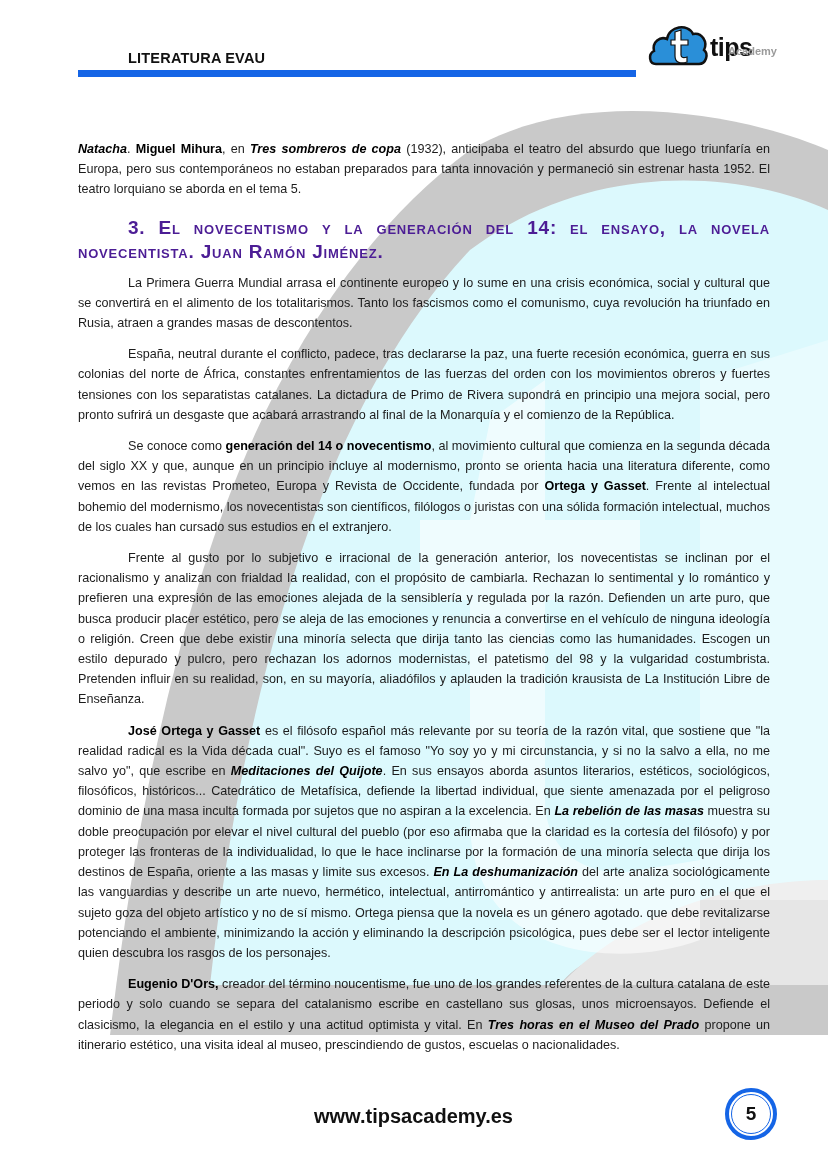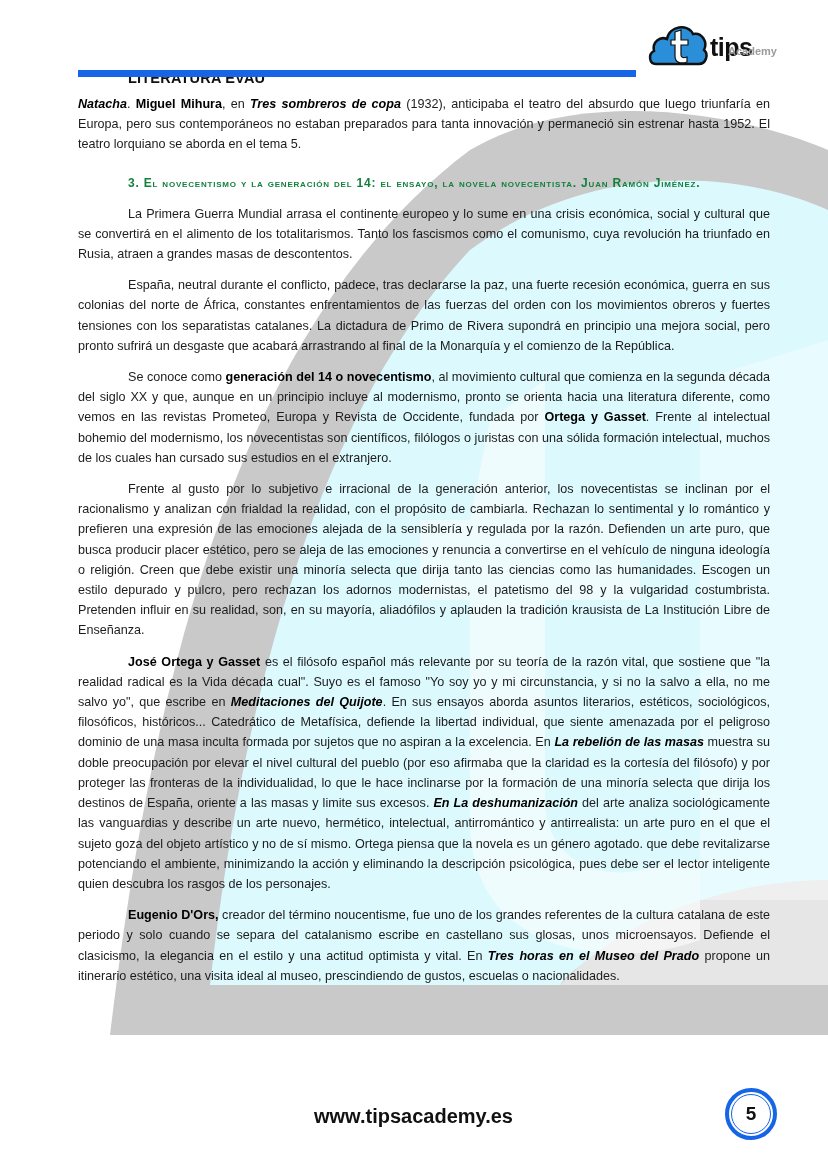--- a/index.html
+++ b/index.html
@@ -8,47 +8,46 @@
     background: #ffffff;
     font-family: "Liberation Sans", "DejaVu Sans", sans-serif;
     color: #1c1c1c;
   }
   .watermark { position: absolute; left: 0; top: 0; width: 828px; height: 1171px; z-index: 0; }
   .header-title {
     position: absolute; left: 128px; top: 50px;
     font-family: "Liberation Sans", sans-serif; font-weight: bold;
     font-size: 14.5px; letter-spacing: 0.2px; color: #111;
     z-index: 2;
-    margin-top: 20px;
   }
   .header-rule {
     position: absolute; left: 78px; top: 70px; width: 558px; height: 7px;
     background: #1565e6; z-index: 2;
   }
   .logo { position: absolute; left: 648px; top: 14px; width: 130px; height: 56px; z-index: 2; }
   .logo .tips {
     position: absolute; left: 62px; top: 2px; font-weight: bold; font-size: 25px;
     color: #111; letter-spacing: -0.5px; font-family: "Liberation Sans", sans-serif; margin-top: 17px;
   }
   .logo .academy {
     position: absolute; left: 80px; top: 31px; font-weight: bold; font-size: 11px;
     color: #9a9a9a; font-family: "Liberation Sans", sans-serif;
   }
   .content {
     position: absolute; left: 78px; top: 94px; width: 692px; z-index: 2;
     font-size: 12.6px; line-height: 20.2px; text-align: justify;
   }
   .content p { margin: 0 0 11px 0; text-indent: 50px; }
-  .content p.noindent { text-indent: 0; }
+  .content p.noindent { text-indent: 0; margin-top: 45px; }
   .content b { font-weight: bold; color: #000; }
   .content .bi { font-weight: bold; font-style: italic; color: #000; }
   .section-heading {
     margin: 16px 0 9px 0; text-indent: 50px;
-    font-weight: bold; font-size: 12px; line-height: 24px; text-align: justify;
-    font-variant: small-caps; letter-spacing: 0.8px; color: #15803d;
+    font-weight: bold; font-size: 19px; line-height: 24px; text-align: justify;
+    font-variant: small-caps; letter-spacing: 0.8px; color: #4c1d95;
   }
   .footer-url {
     position: absolute; left: 314px; top: 1105px; font-weight: bold;
     font-size: 20px; color: #111; z-index: 2; font-family: Liberation Sans, sans-serif;
   }
   .page-badge {
     position: absolute; left: 725px; top: 1088px; width: 52px; height: 52px;
     border-radius: 50%; border: 4px solid #1565e6; box-sizing: border-box; z-index: 2;
     display: flex; align-items: center; justify-content: center; background: #fff;
   }

